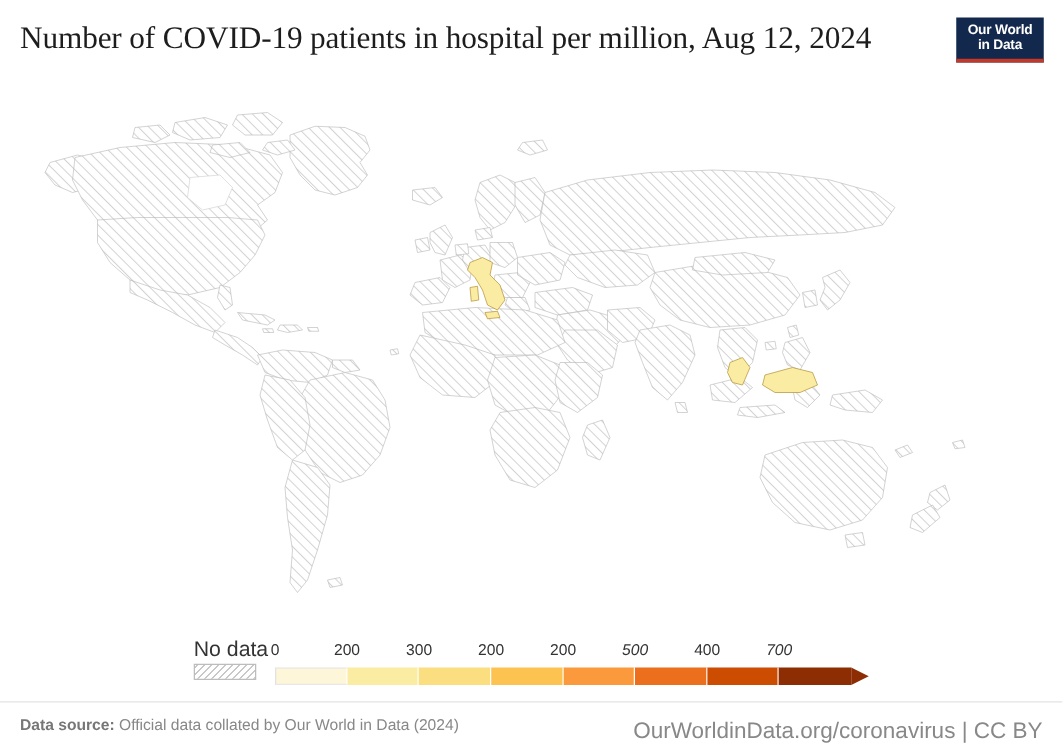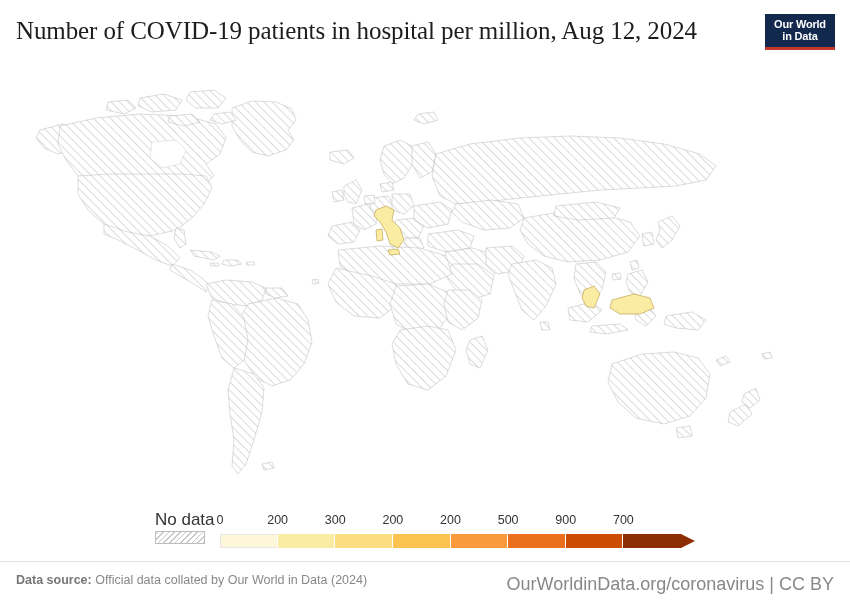--- a/index.html
+++ b/index.html
@@ -330,23 +330,23 @@
     <div class="legend-nodata-swatch"></div>
   </div>
 
   <div class="legend-scale">
     <div class="legend-ticks" id="legend-ticks">
         <span class="legend-tick" style="left: 0px;">0</span>
         <span class="legend-tick" style="left: 57.625px;">200</span>
         <span class="legend-tick" style="left: 115.25px;">300</span>
         <span class="legend-tick" style="left: 172.875px;">200</span>
         <span class="legend-tick" style="left: 230.5px;">200</span>
-        <span class="legend-tick" style="left: 288.125px;">500</span>
-        <span class="legend-tick" style="left: 345.75px;">900</span>
-        <span class="legend-tick" style="left: 403.375px;">700</span>
+        <span class="legend-tick" style="left: 288.125px; font-style: italic;">500</span>
+        <span class="legend-tick" style="left: 345.75px;">400</span>
+        <span class="legend-tick" style="left: 403.375px; font-style: italic;">700</span>
       </div>
     <div class="legend-bar-wrap">
       <div class="legend-bands" id="legend-bands">
           <div class="legend-band" style="background: rgb(253, 246, 217); width: 57.625px;"></div>
           <div class="legend-band" style="background: rgb(251, 236, 164); width: 57.625px;"></div>
           <div class="legend-band" style="background: rgb(250, 222, 128); width: 57.625px;"></div>
           <div class="legend-band" style="background: rgb(253, 195, 80); width: 57.625px;"></div>
           <div class="legend-band" style="background: rgb(251, 154, 60); width: 57.625px;"></div>
           <div class="legend-band" style="background: rgb(236, 111, 30); width: 57.625px;"></div>
           <div class="legend-band" style="background: rgb(204, 76, 2); width: 57.625px;"></div>

